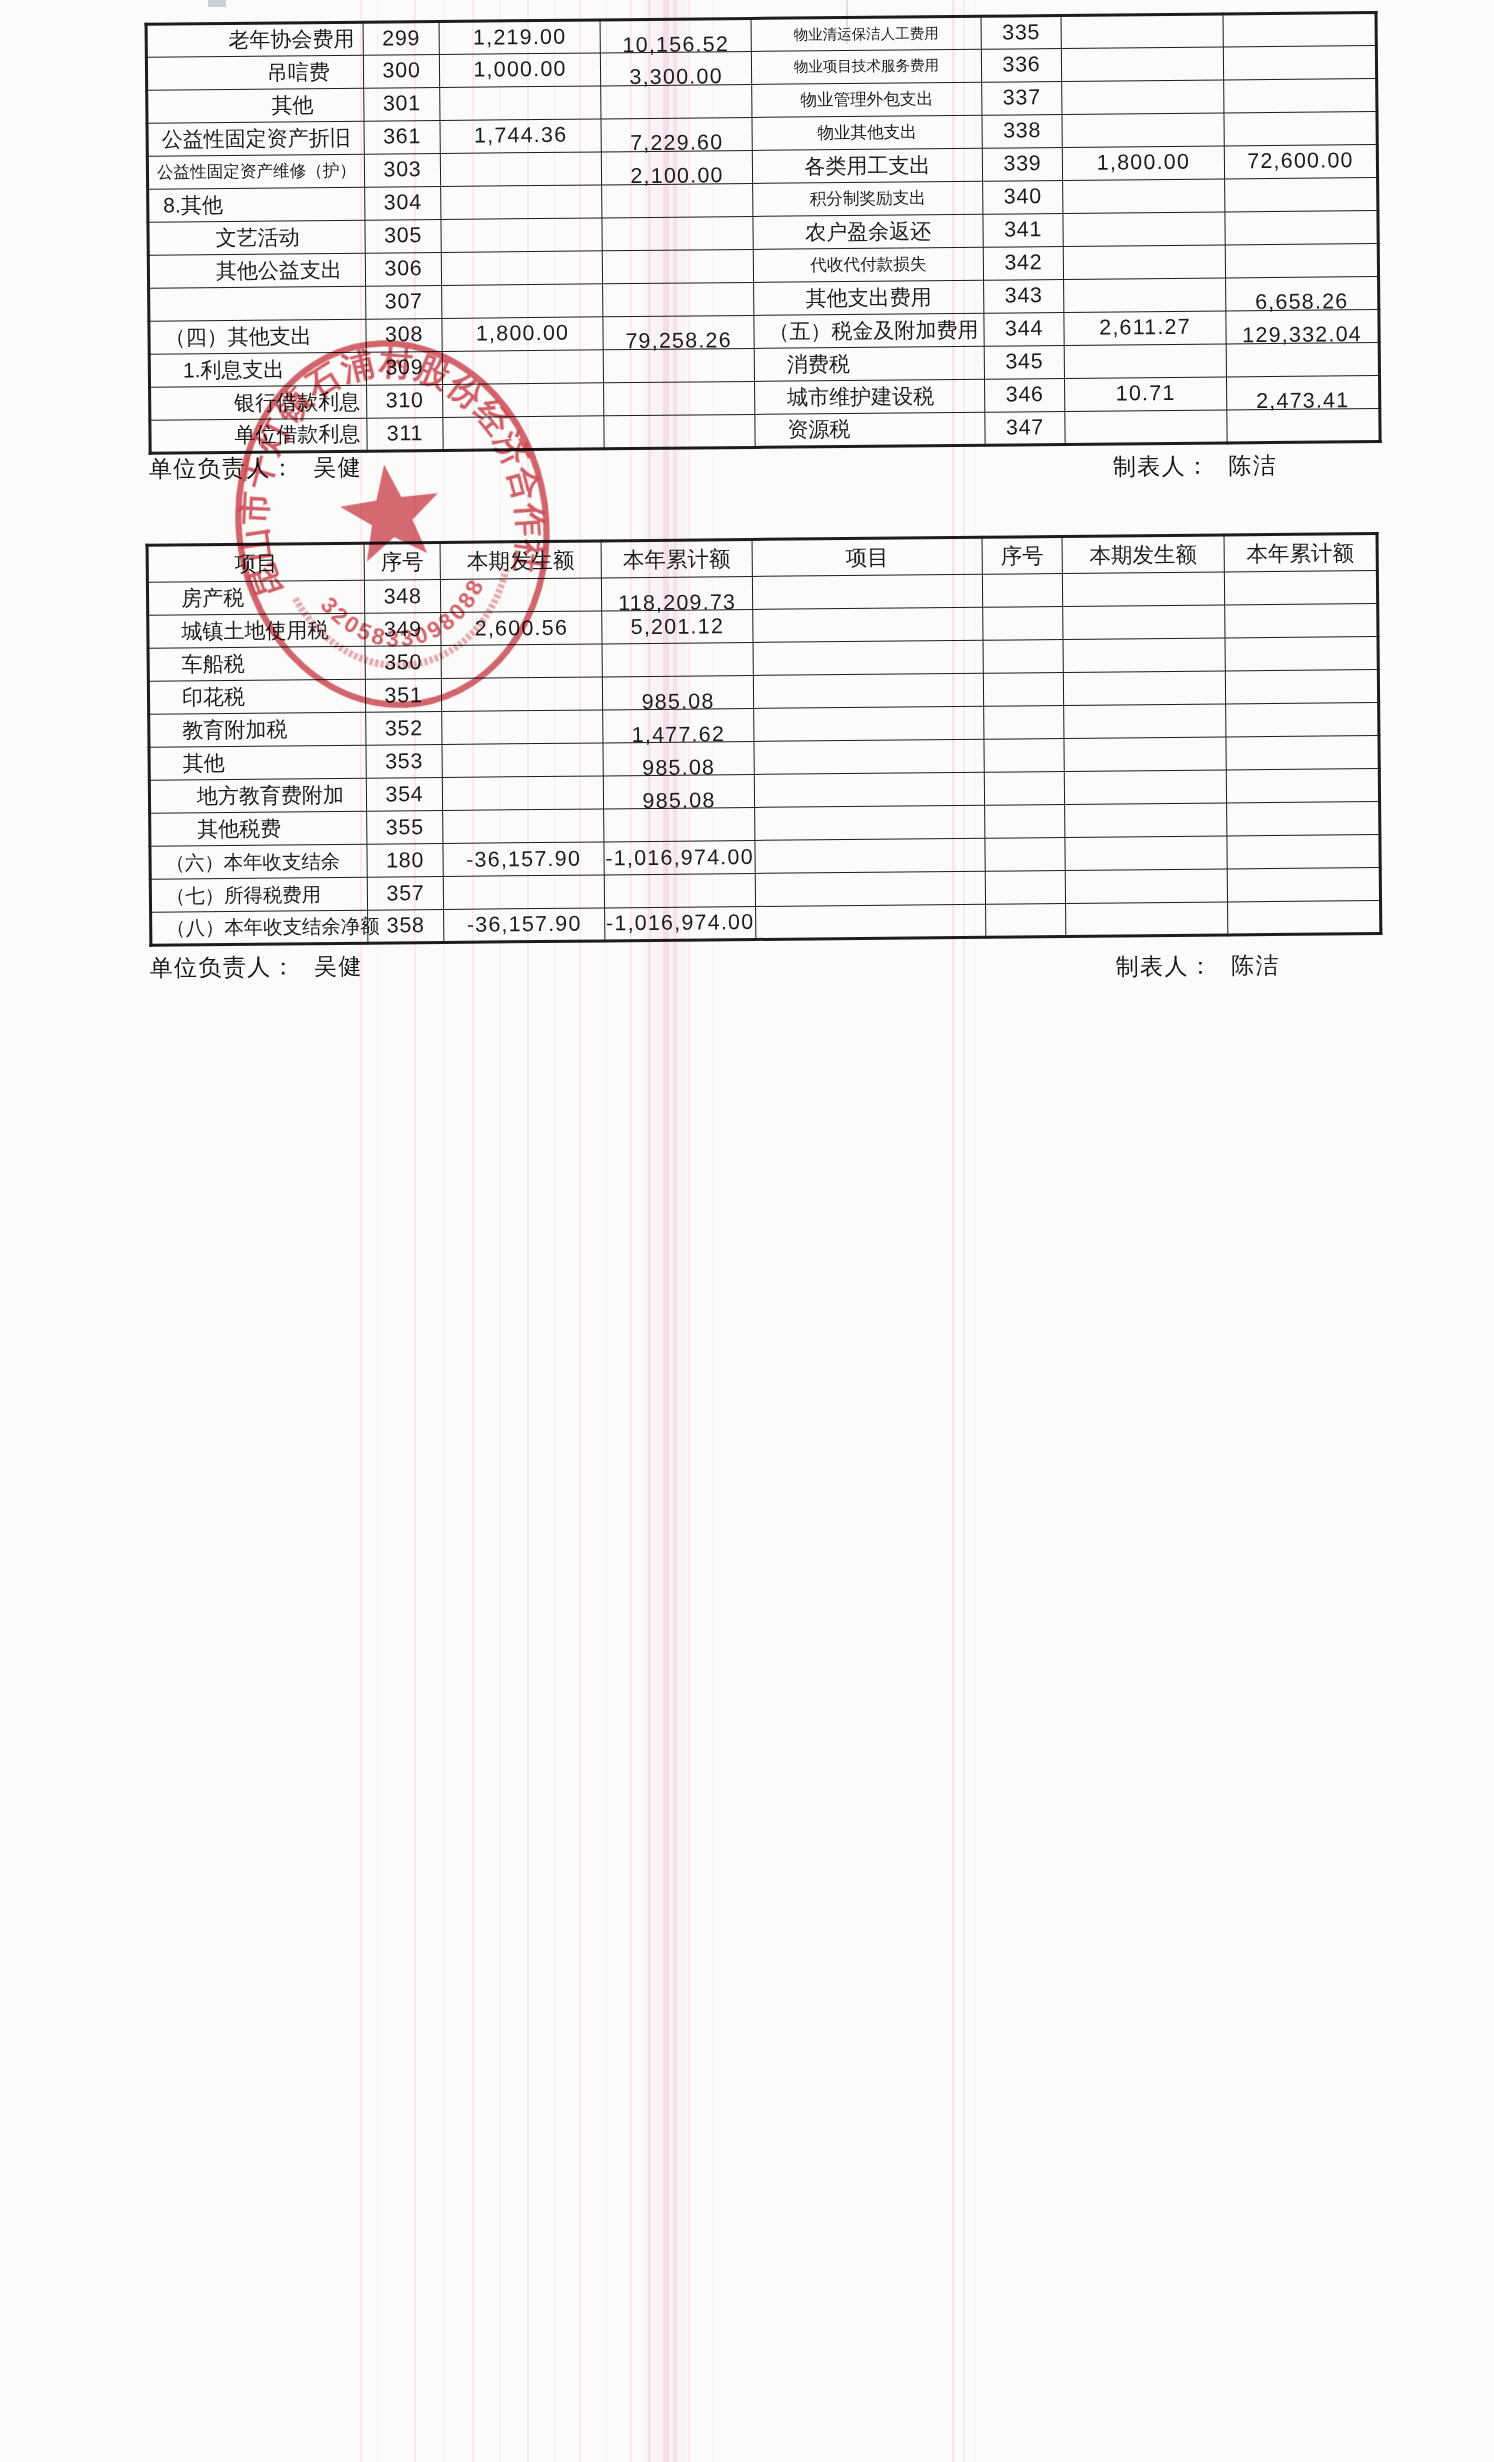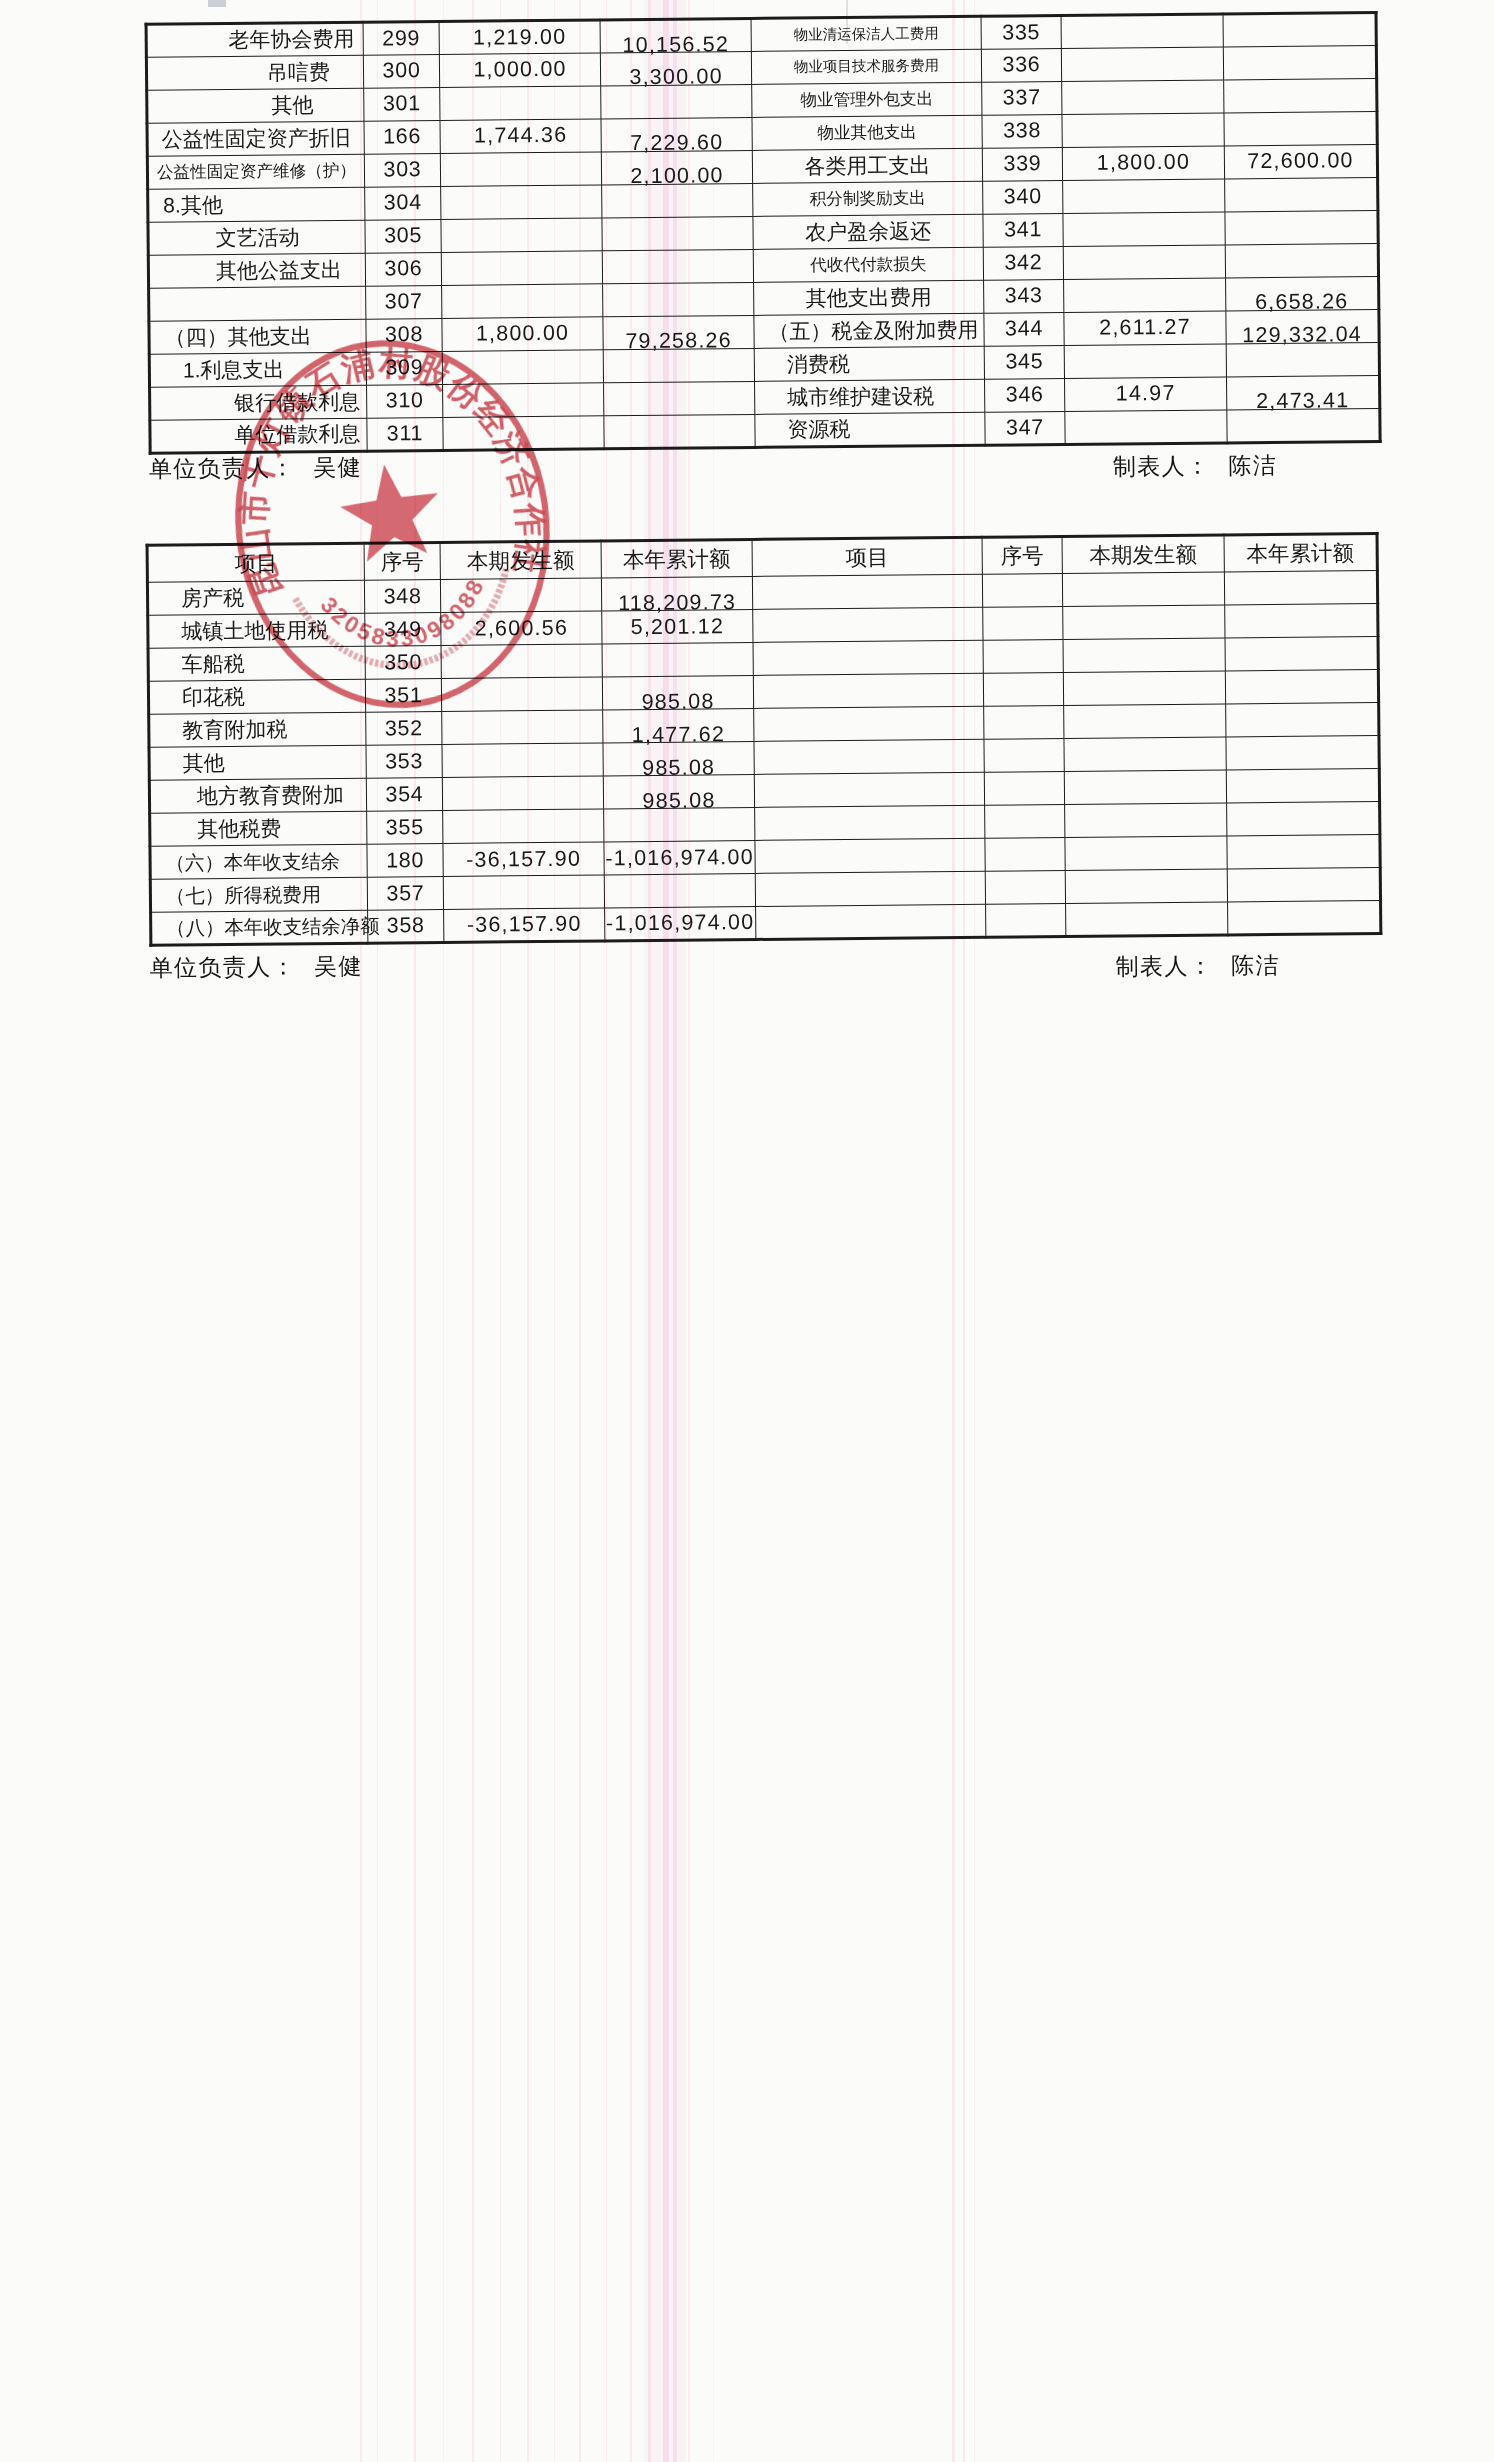--- a/index.html
+++ b/index.html
@@ -113,21 +113,21 @@
             <td class="seq"><span>301</span></td>
             <td class="money"><span></span></td>
             <td class="money"><span></span></td>
             <td class="lab ac sm"><span>物业管理外包支出</span></td>
             <td class="seq"><span>337</span></td>
             <td class="money"><span></span></td>
             <td class="money"><span></span></td>
           </tr>
           <tr>
             <td class="lab ac"><span>公益性固定资产折旧</span></td>
-            <td class="seq"><span>166</span></td>
+            <td class="seq"><span>361</span></td>
             <td class="money"><span>1,744.36</span></td>
             <td class="money low"><span>7,229.60</span></td>
             <td class="lab ac sm"><span>物业其他支出</span></td>
             <td class="seq"><span>338</span></td>
             <td class="money"><span></span></td>
             <td class="money"><span></span></td>
           </tr>
           <tr>
             <td class="lab ac sm"><span>公益性固定资产维修（护）</span></td>
             <td class="seq"><span>303</span></td>
@@ -198,21 +198,21 @@
             <td class="money"><span></span></td>
             <td class="money"><span></span></td>
           </tr>
           <tr>
             <td class="lab al pl120"><span>银行借款利息</span></td>
             <td class="seq"><span>310</span></td>
             <td class="money"><span></span></td>
             <td class="money"><span></span></td>
             <td class="lab al pl40"><span>城市维护建设税</span></td>
             <td class="seq"><span>346</span></td>
-            <td class="money"><span>14.97</span></td>
+            <td class="money"><span>10.71</span></td>
             <td class="money low"><span>2,473.41</span></td>
           </tr>
           <tr>
             <td class="lab al pl120"><span>单位借款利息</span></td>
             <td class="seq"><span>311</span></td>
             <td class="money"><span></span></td>
             <td class="money"><span></span></td>
             <td class="lab al pl40"><span>资源税</span></td>
             <td class="seq"><span>347</span></td>
             <td class="money"><span></span></td>

